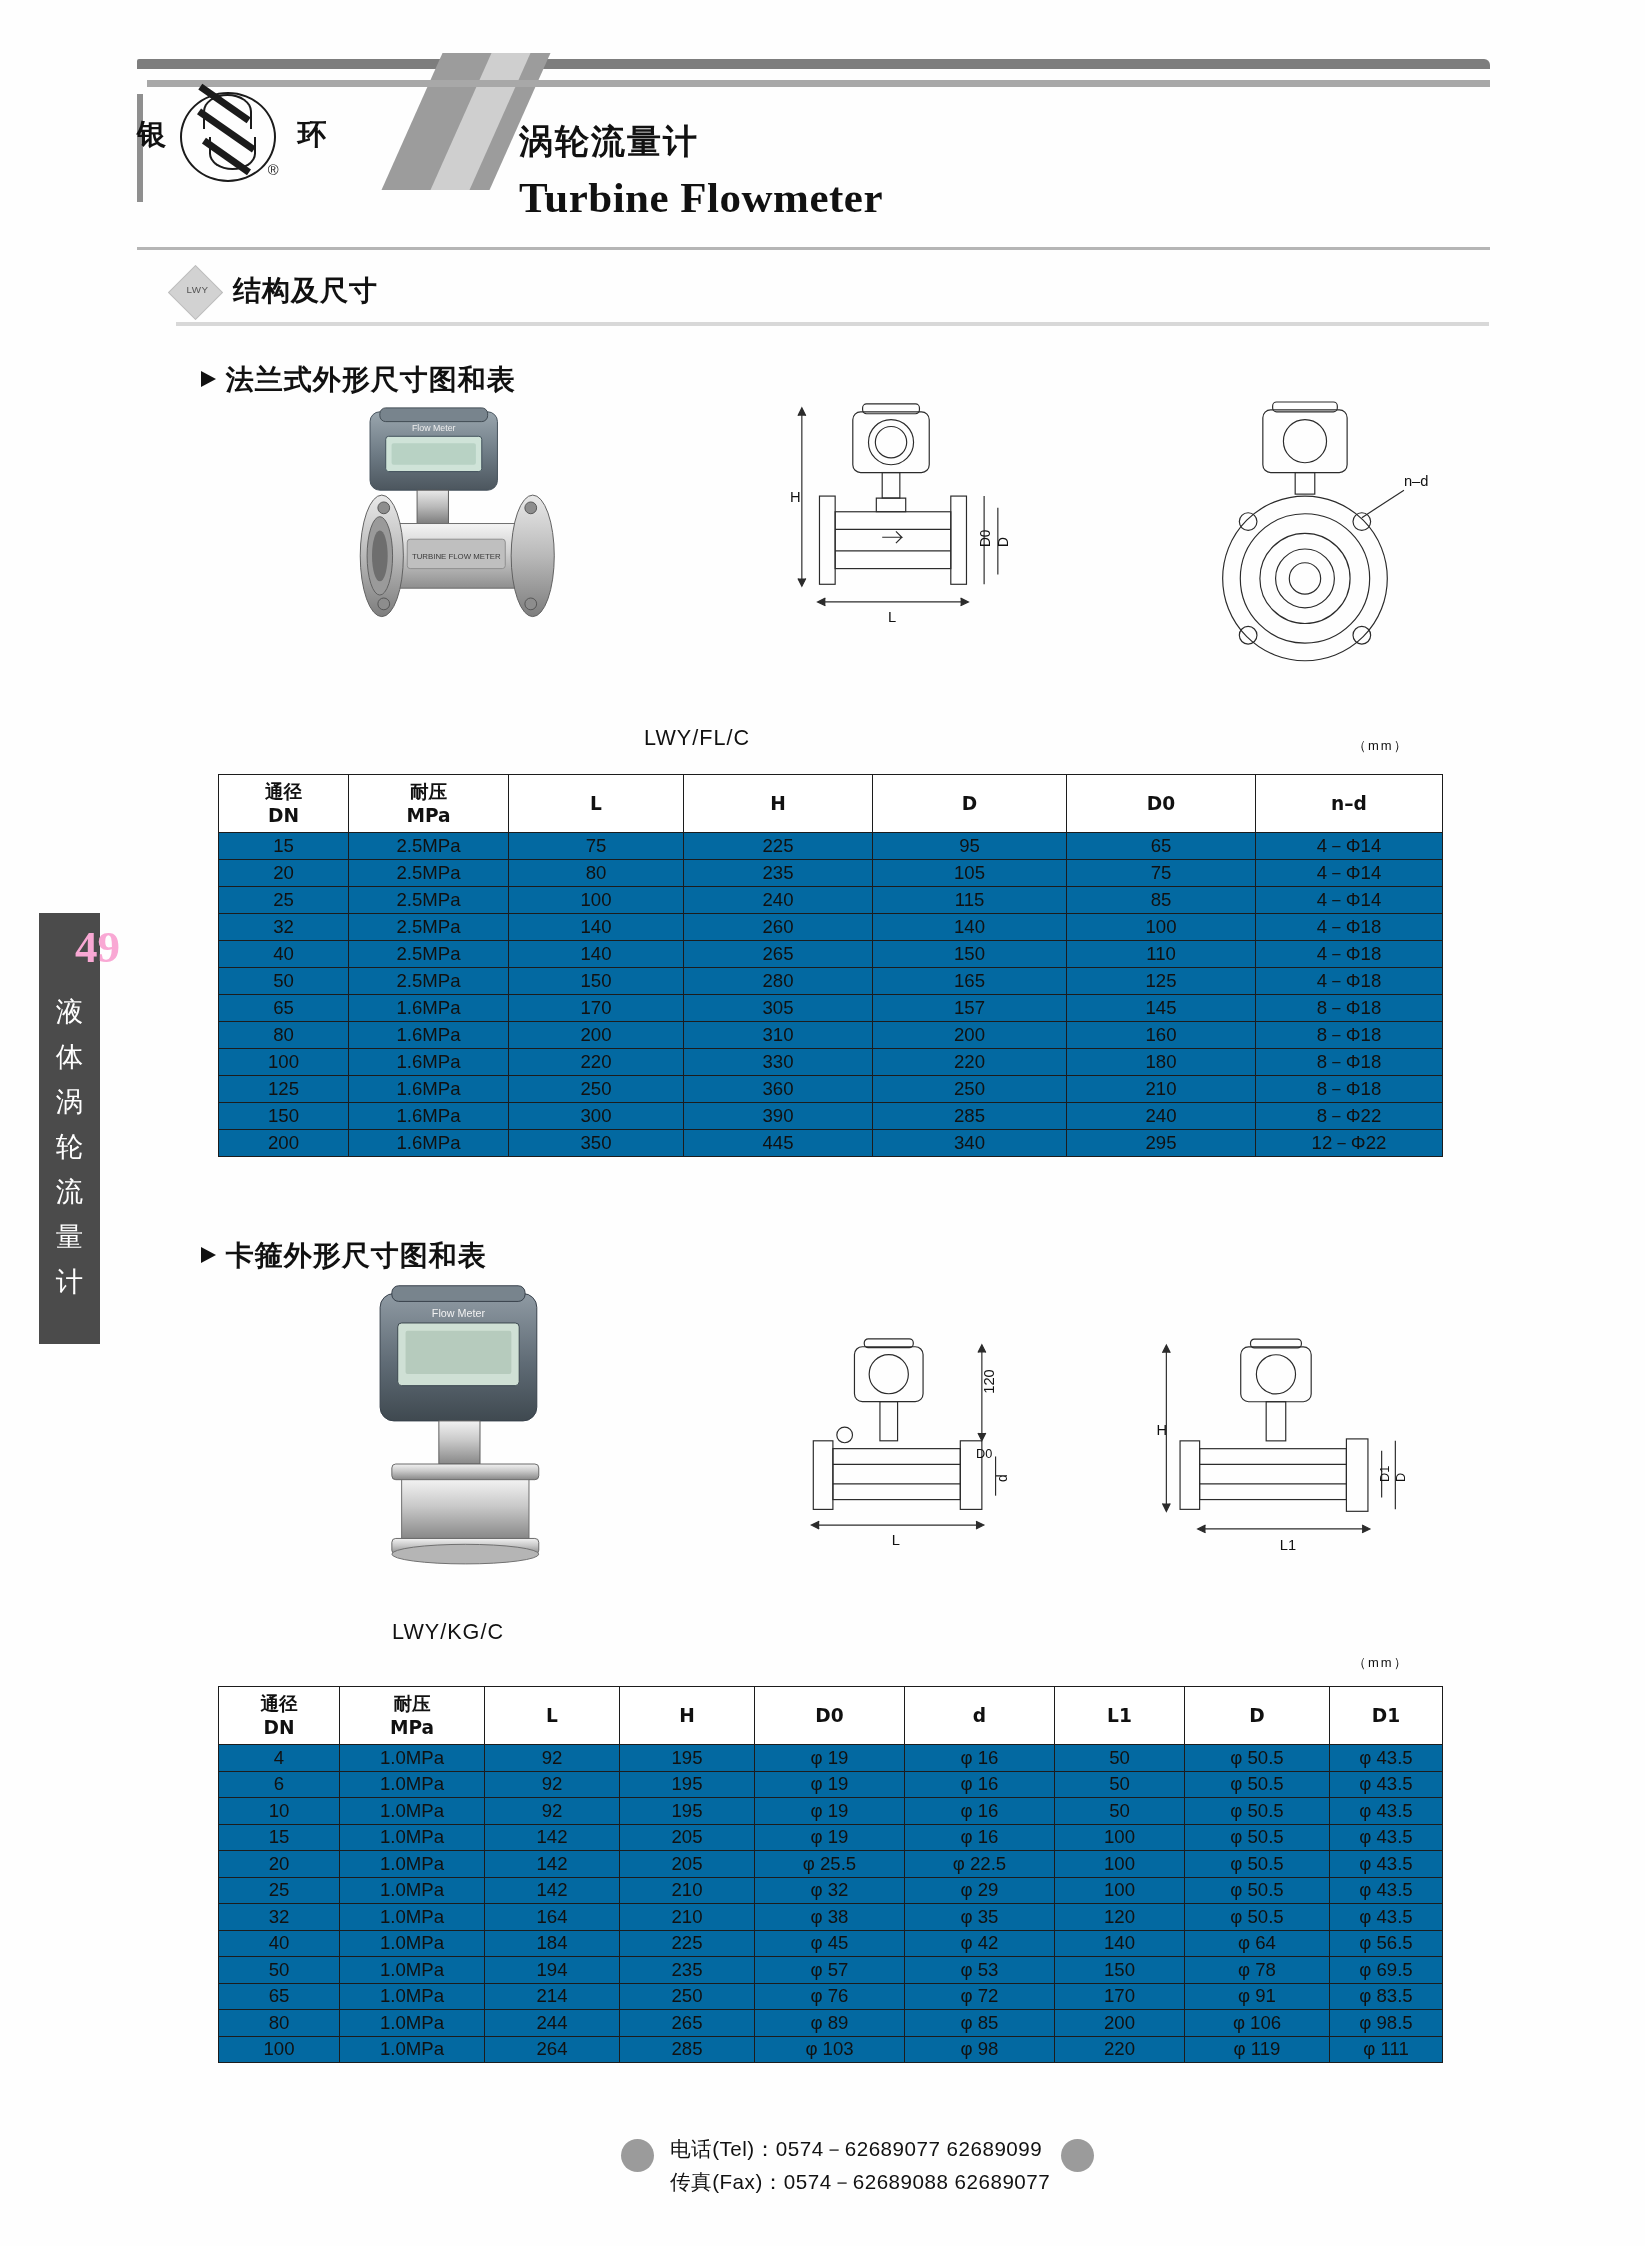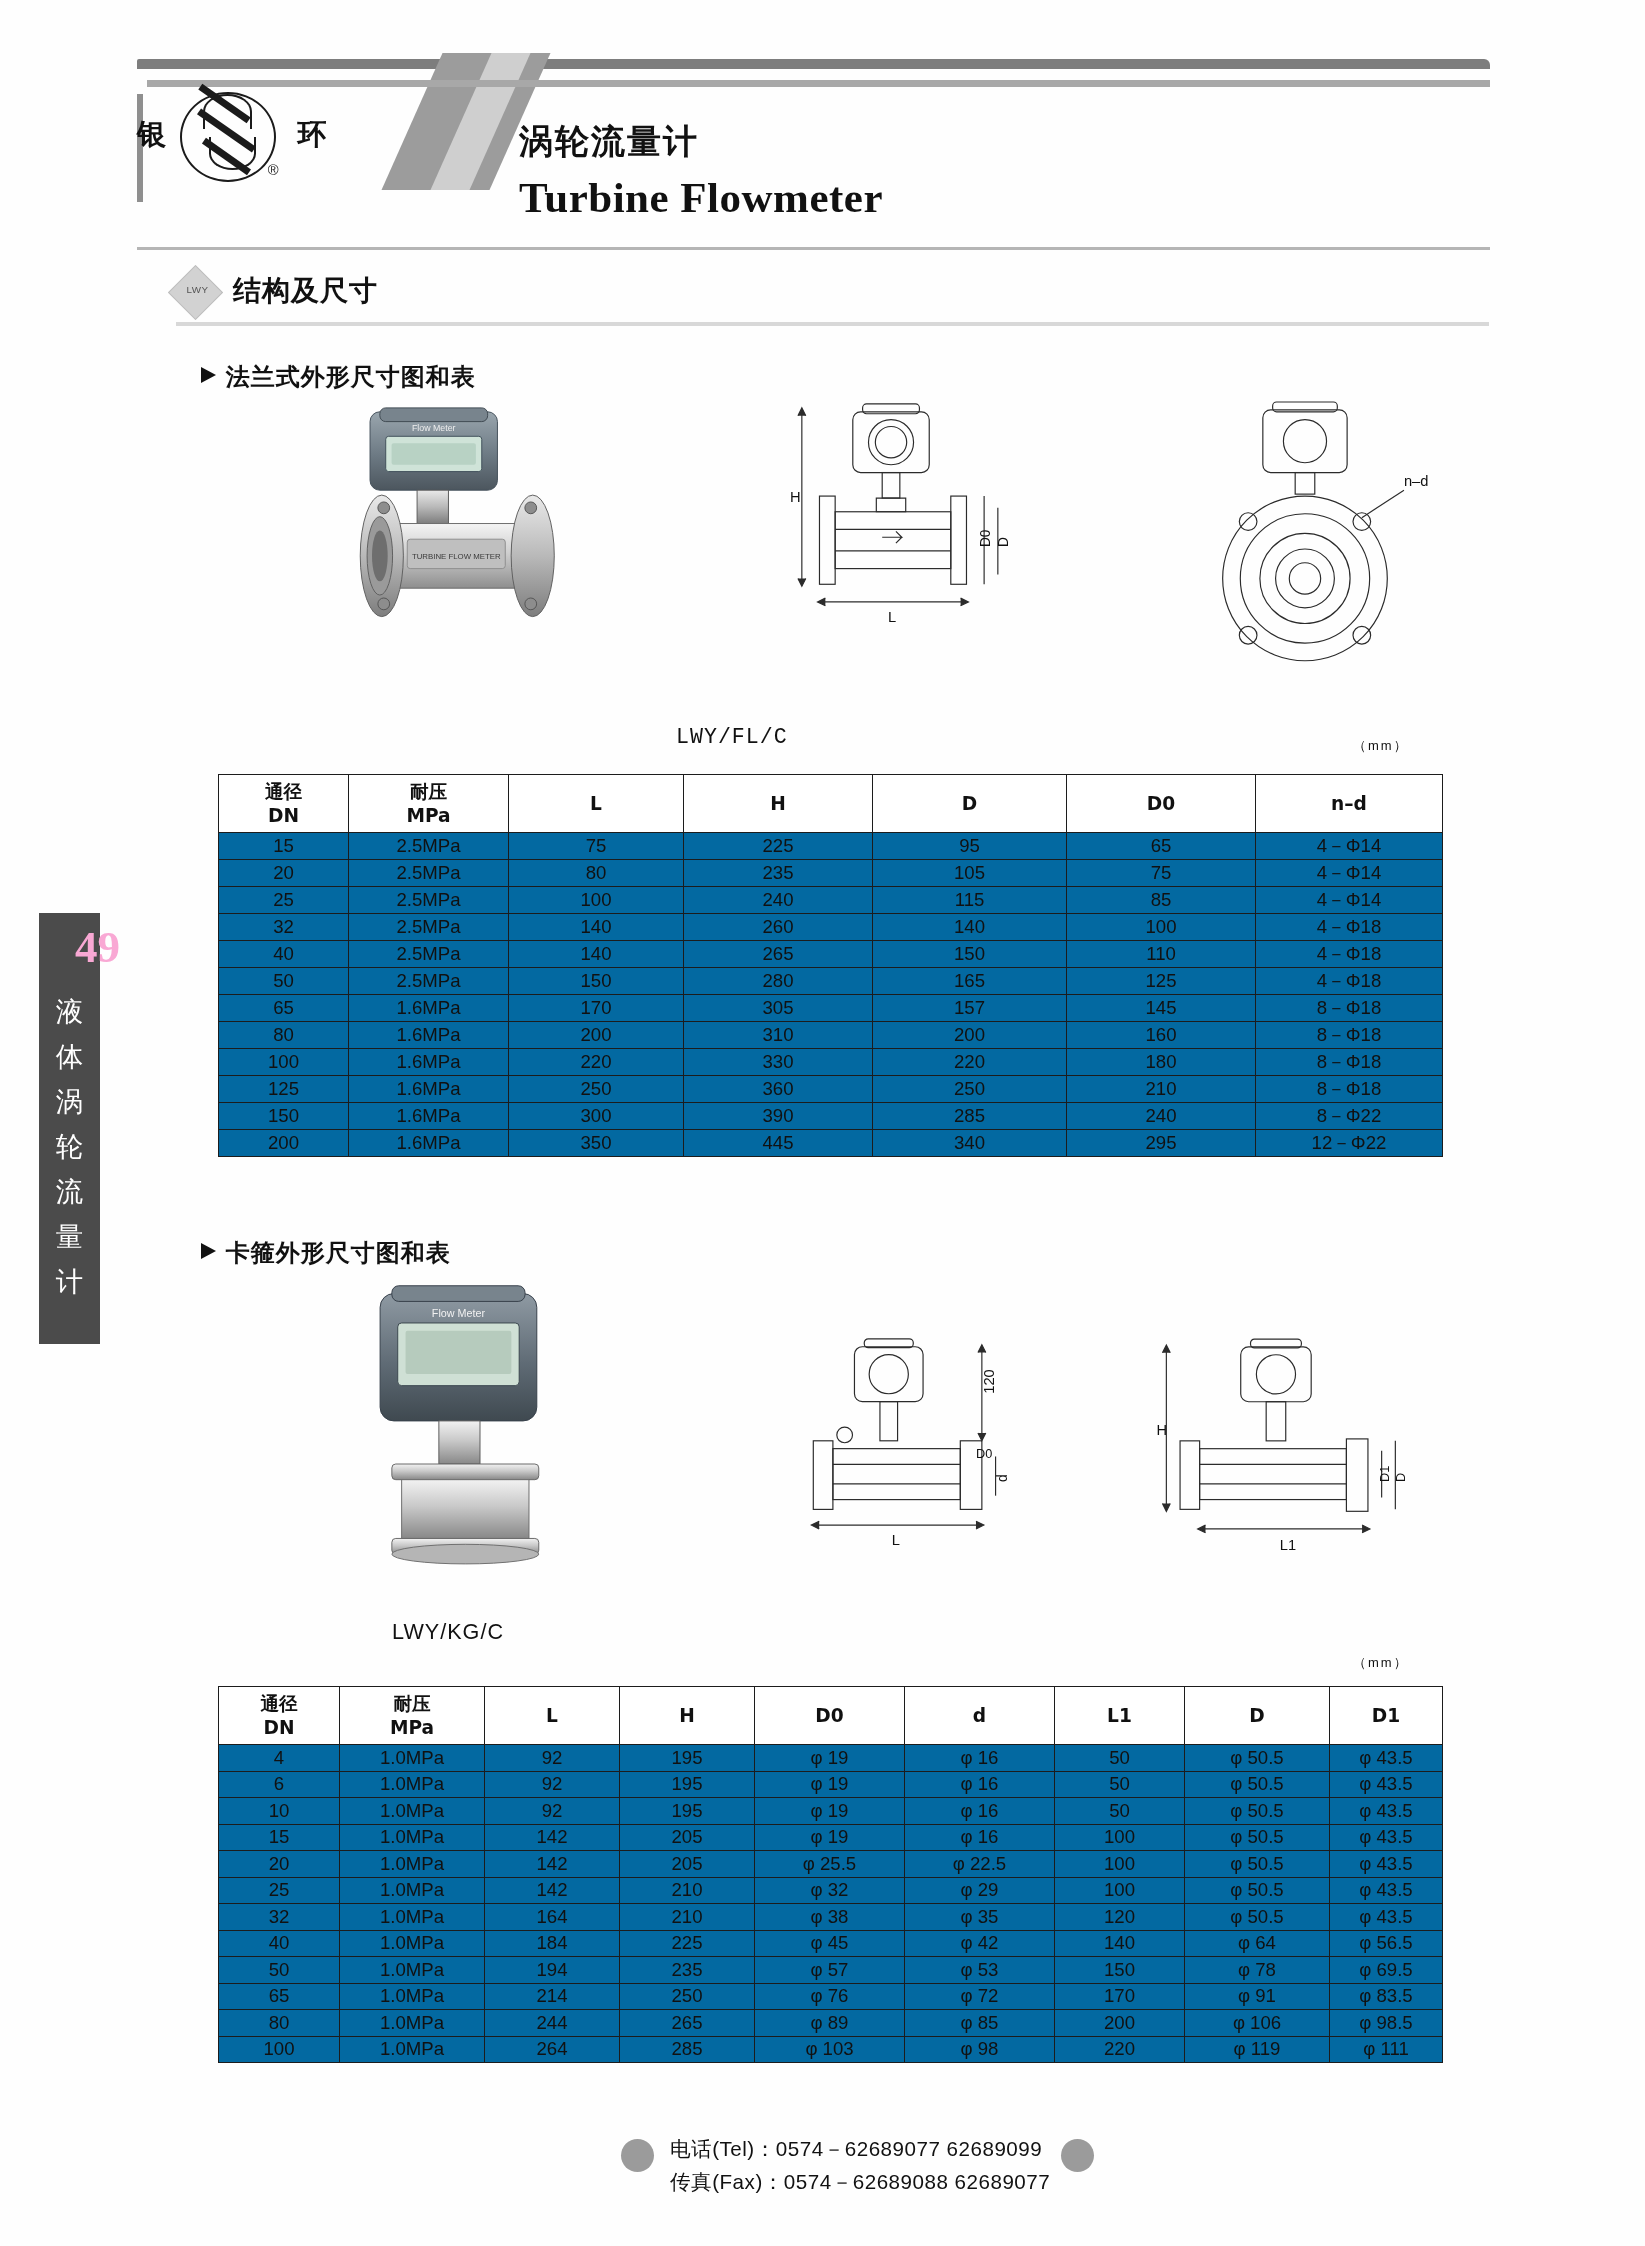--- a/index.html
+++ b/index.html
@@ -183,21 +183,21 @@
     position: absolute;
     left: 0px; top: 55px;
     width: 1313px; height: 3.9px;
     background: #d8d8d8;
   }
 
   
   .sub-head {
     position: absolute;
     font-family: "DejaVu Sans", sans-serif;
-    font-size: 24px;
+    font-size: 28px;
     font-weight: bold;
     color: #111;
     letter-spacing: 1px;
   }
   .sub-head .tri {
     display: inline-block;
     width: 0; height: 0;
     border-left: 15.7px solid #111;
     border-top: 8.8px solid transparent;
     border-bottom: 8.8px solid transparent;
@@ -386,21 +386,21 @@
     <ellipse cx="214" cy="167" rx="22" ry="62" fill="url(#steel2)" stroke="#5f5f5f"></ellipse>
     <ellipse cx="58" cy="167" rx="13" ry="40" fill="#9a9a9a" stroke="#5f5f5f"></ellipse>
     <ellipse cx="58" cy="167" rx="8" ry="26" fill="#6e6e6e"></ellipse>
     <circle cx="62" cy="118" r="6" fill="#8d8d8d" stroke="#555"></circle>
     <circle cx="62" cy="216" r="6" fill="#8d8d8d" stroke="#555"></circle>
     <circle cx="212" cy="118" r="6" fill="#8d8d8d" stroke="#555"></circle>
     <circle cx="212" cy="216" r="6" fill="#8d8d8d" stroke="#555"></circle>
     <rect x="86" y="150" width="100" height="30" rx="3" fill="#bfbfbf" stroke="#8d8d8d"></rect>
     <text x="136" y="170" font-size="8" fill="#3a3a3a" text-anchor="middle" font-family="Liberation Sans">TURBINE FLOW METER</text>
   </svg>
-  <div class="caption" style="left:676px; top:725px;font-family:Liberation Mono, monospace;">LWY/FL/C</div>
+  <div class="caption" style="left:644px; top:725px;">LWY/FL/C</div>
 
   <svg style="position:absolute; left:745px; top:392px; width:294px; height:314px;" viewBox="0 0 300 320">
     <g stroke="#2b2b2b" fill="none" stroke-width="1.2">
 
       <rect x="110" y="20" width="78" height="62" rx="8"></rect>
       <circle cx="149" cy="51" r="23"></circle>
       <circle cx="149" cy="51" r="16"></circle>
       <rect x="120" y="12" width="58" height="10" rx="4"></rect>
       <rect x="140" y="82" width="18" height="26"></rect>
       <path d="M134 108 h30 v14 h-30 z"></path>

